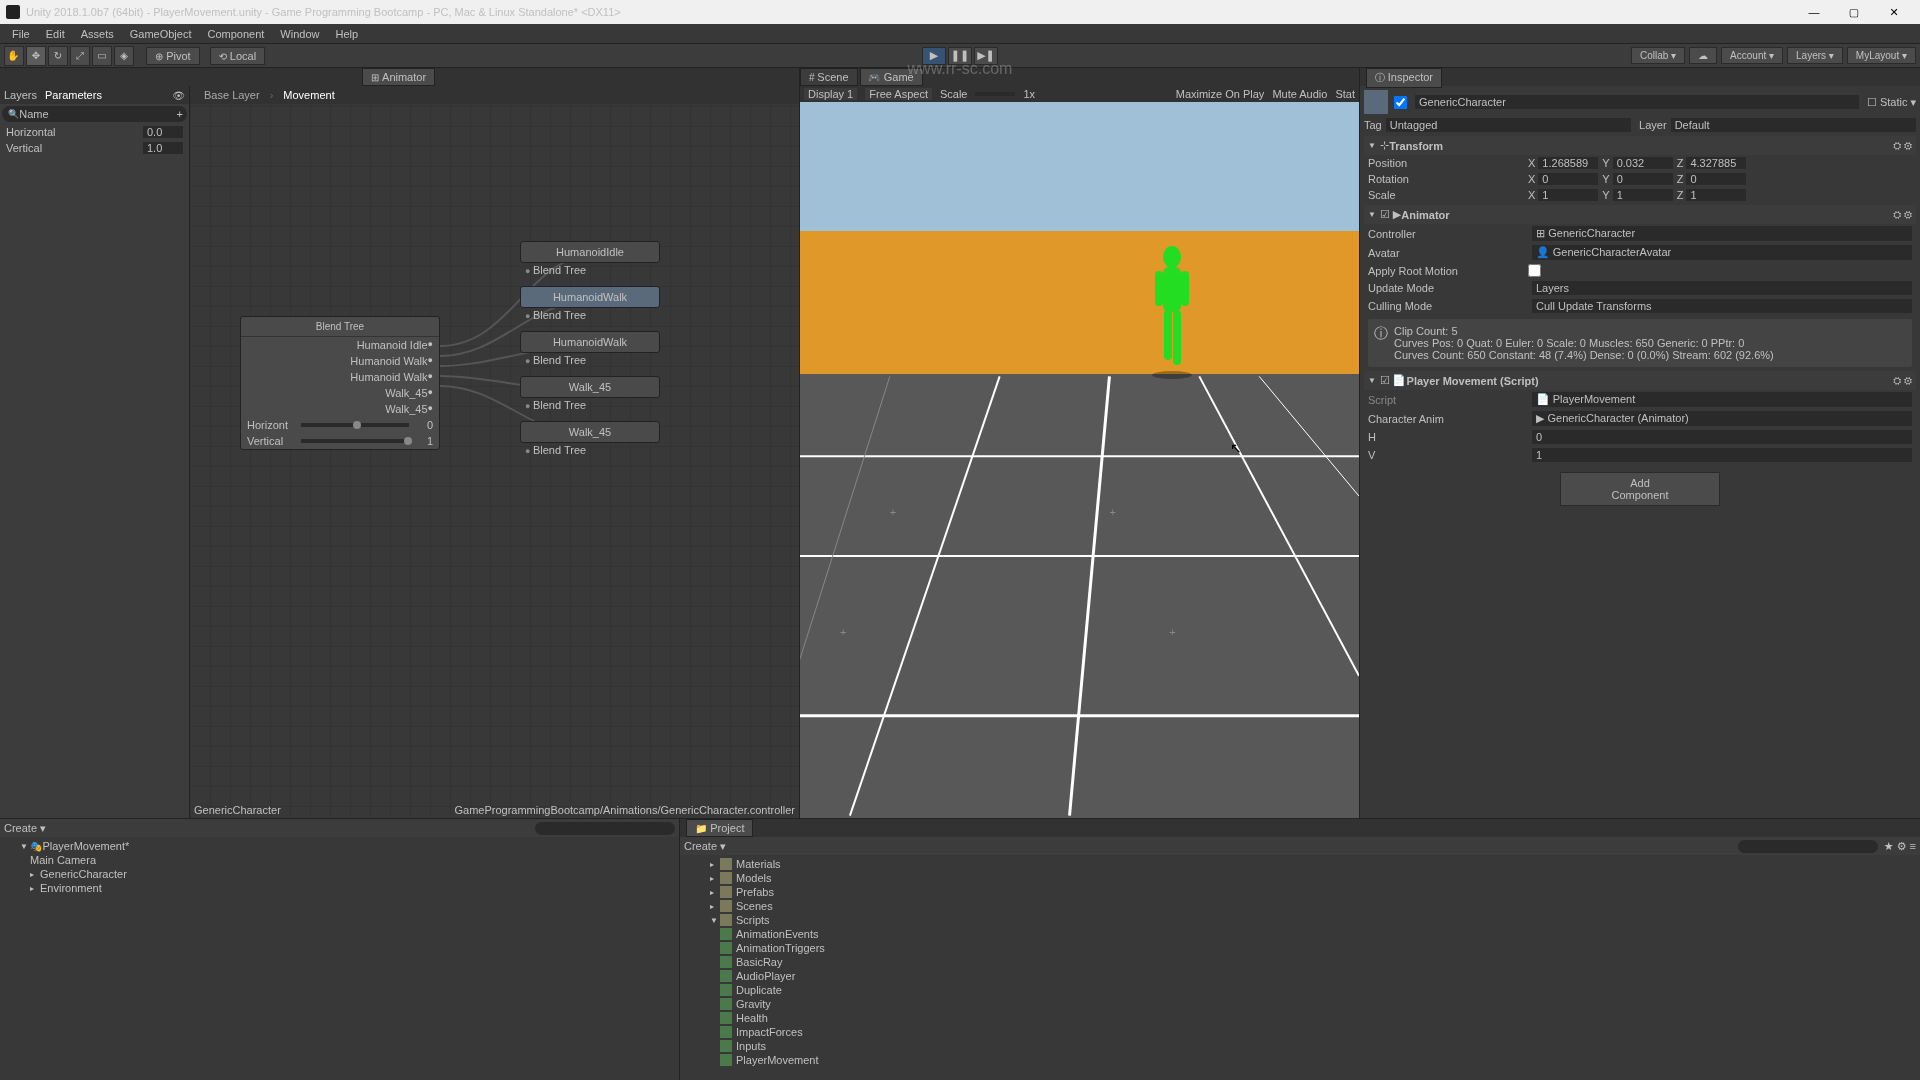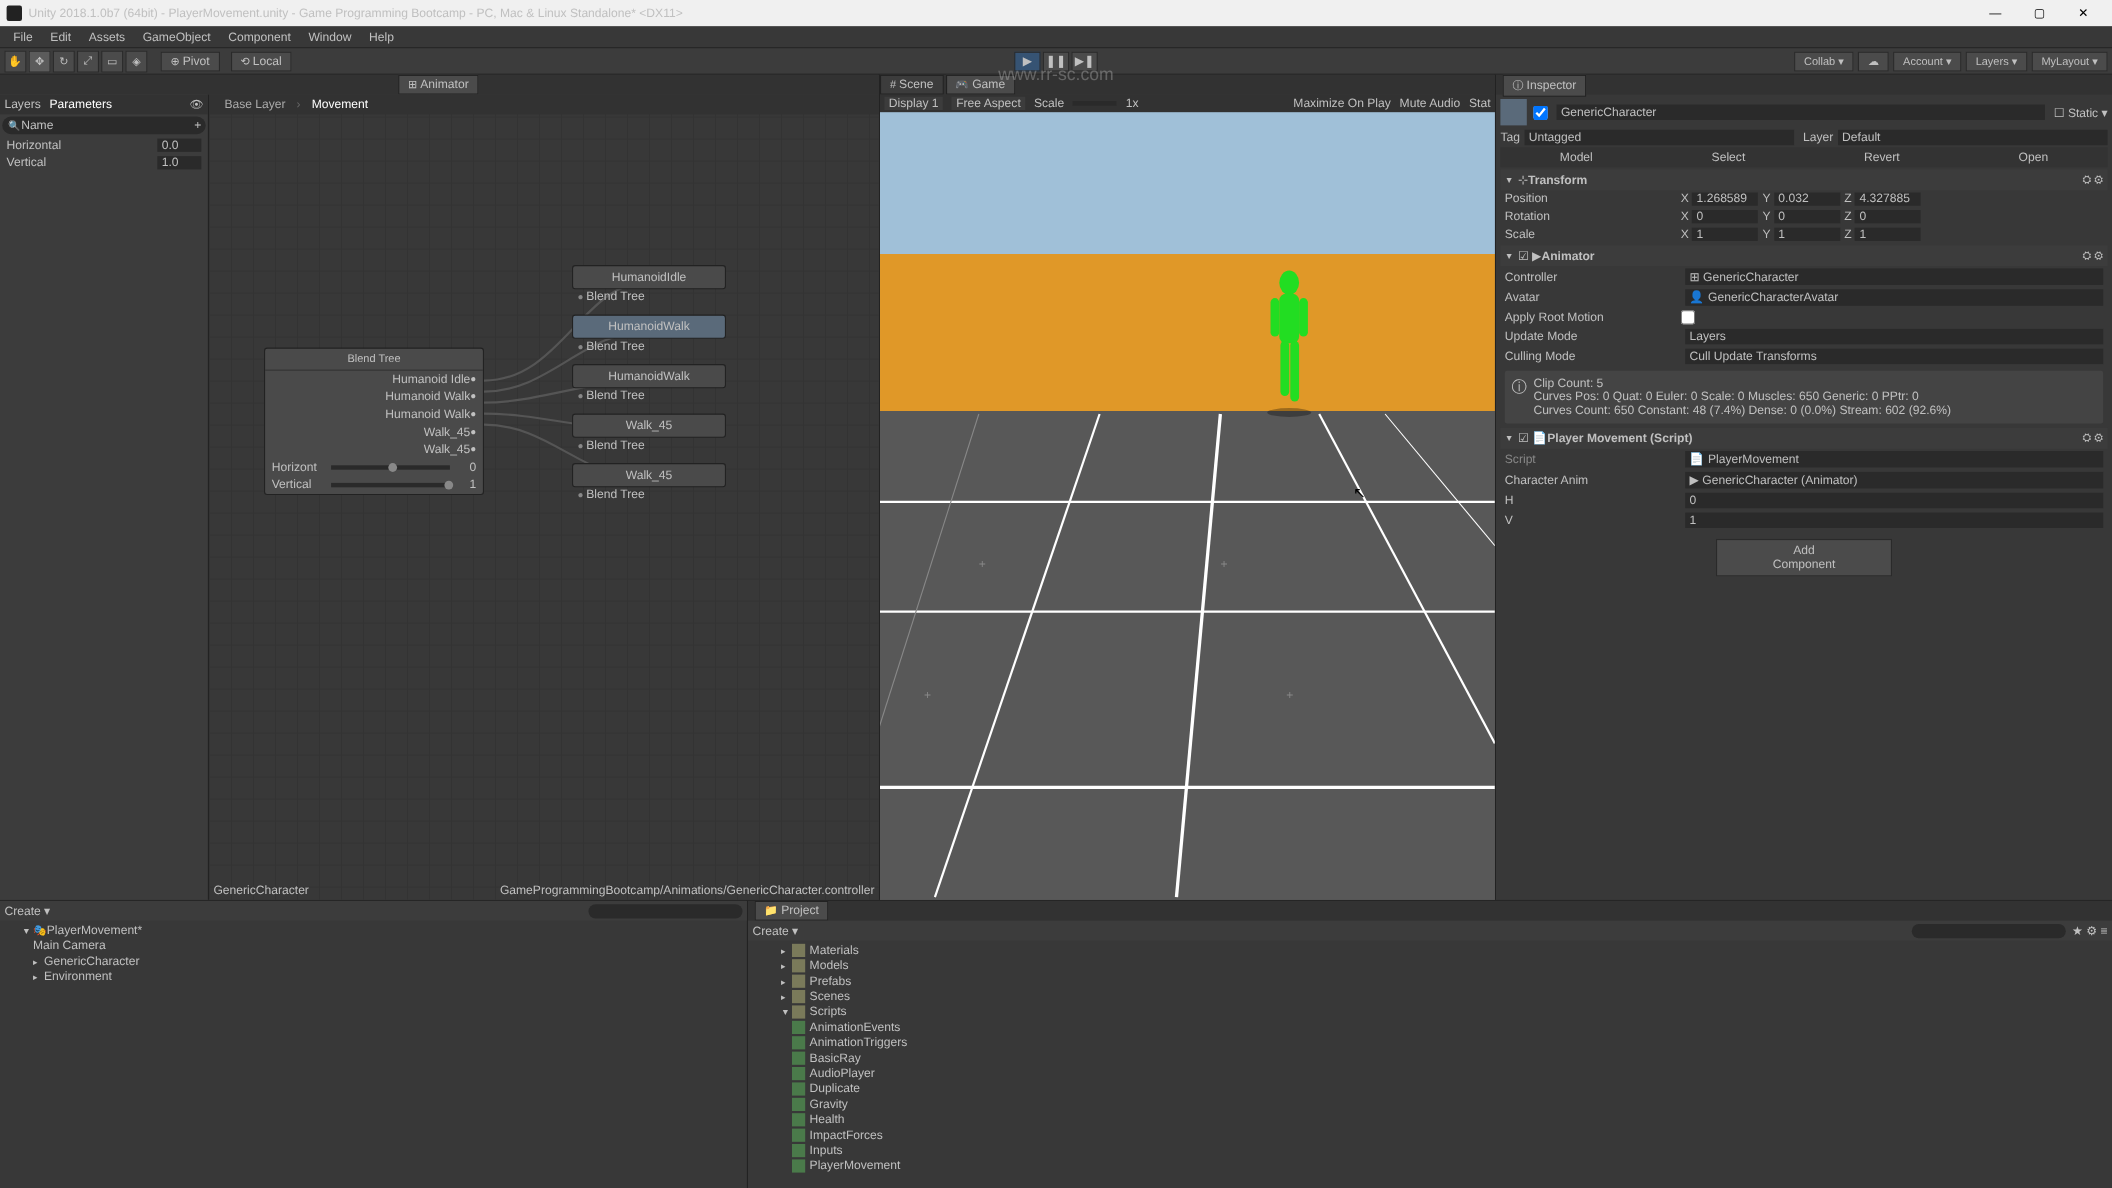--- a/index.html
+++ b/index.html
@@ -275,26 +275,20 @@
         <input type="checkbox" checked="" class="chk" style="">
         <span class="insp-field">GenericCharacter</span>
         <span style="margin-left:8px">☐ <span>Static</span> ▾</span>
       </div>
       <div class="insp-row">
         <span>Tag</span>
         <span class="insp-field">Untagged</span>
         <span style="margin-left:8px">Layer</span>
         <span class="insp-field">Default</span>
       </div>
-      <div class="insp-row" style="justify-content:space-around;background:#333;padding:3px 0">
-        <span>Model</span>
-        <span>Select</span>
-        <span>Revert</span>
-        <span>Open</span>
-      </div>
 
       <div class="insp-section">
         <span class="arrow">▼</span>⊹ <b>Transform</b>
         <span class="gear">⛭ ⚙</span>
       </div>
       <div class="insp-prop">
           <span class="label">Position</span>
           <div class="xyz">
             <span>
               <span class="axis-label">X</span>

